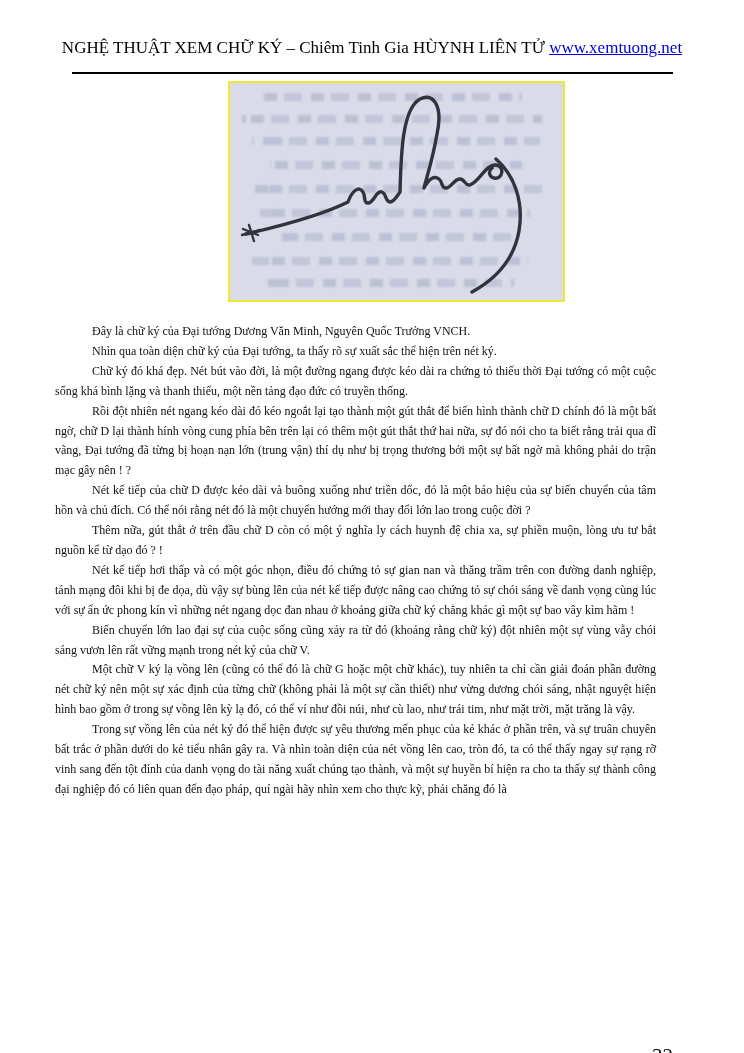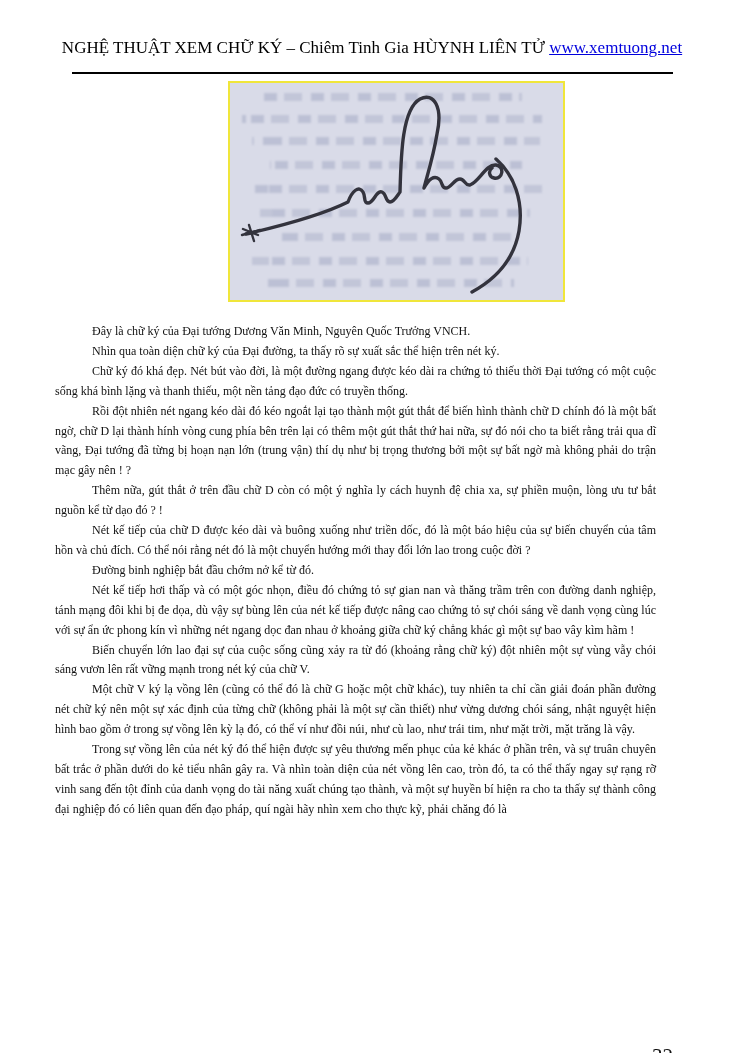--- a/index.html
+++ b/index.html
@@ -107,26 +107,25 @@
 
         <path d="M 266 76
                  C 284 92, 294 118, 289 148
                  C 284 176, 266 196, 242 209"></path>
       </g>
     </svg>
   </div>
 
   <div class="body-text">
     <p>Đây là chữ ký của Đại tướng Dương Văn Minh, Nguyên Quốc Trưởng VNCH.</p>
-    <p>Nhìn qua toàn diện chữ ký của Đại đường, ta thấy rõ sự xuất sắc thể hiện trên nét ký.</p>
+    <p>Nhìn qua toàn diện chữ ký của Đại tướng, ta thấy rõ sự xuất sắc thể hiện trên nét ký.</p>
     <p>Chữ ký đó khá đẹp. Nét bút vào đời, là một đường ngang được kéo dài ra chứng tỏ thiếu thời Đại tướng có một cuộc sống khá bình lặng và thanh thiếu, một nền tảng đạo đức có truyền thống.</p>
     <p>Rồi đột nhiên nét ngang kéo dài đó kéo ngoắt lại tạo thành một gút thắt để biến hình thành chữ D chính đó là một bất ngờ, chữ D lại thành hính vòng cung phía bên trên lại có thêm một gút thắt thứ hai nữa, sự đó nói cho ta biết rằng trải qua dĩ vãng, Đại tướng đã từng bị hoạn nạn lớn (trung vận) thí dụ như bị trọng thương bởi một sự bất ngờ mà không phải do trận mạc gây nên ! ?</p>
+    <p>Nét kế tiếp của chữ D được kéo dài và buông xuống như triền dốc, đó là một báo hiệu của sự biến chuyển của tâm hồn và chủ đích. Có thể nói rằng nét đó là một chuyển hướng mới thay đổi lớn lao trong cuộc đời ?</p>
     <p>Thêm nữa, gút thắt ở trên đầu chữ D còn có một ý nghĩa ly cách huynh đệ chia xa, sự phiền muộn, lòng ưu tư bắt nguồn kể từ dạo đó ? !</p>
-    <p>Nét kế tiếp của chữ D được kéo dài và buông xuống như triền dốc, đó là một báo hiệu của sự biến chuyển của tâm hồn và chủ đích. Có thể nói rằng nét đó là một chuyển hướng mới thay đổi lớn lao trong cuộc đời ?</p>
-    <p>Đường binh nghiệp bắt đầu chớm nở kể từ đó.</p>
     <p>Nét kế tiếp hơi thấp và có một góc nhọn, điều đó chứng tỏ sự gian nan và thăng trầm trên con đường danh nghiệp, tánh mạng đôi khi bị đe dọa, dù vậy sự bùng lên của nét kế tiếp được nâng cao chứng tỏ sự chói sáng về danh vọng cùng lúc với sự ẩn ức phong kín vì những nét ngang dọc đan nhau ở khoảng giữa chữ ký chẳng khác gì một sự bao vây kìm hãm !</p>
     <p>Biến chuyển lớn lao đại sự của cuộc sống cũng xảy ra từ đó (khoảng rằng chữ ký) đột nhiên một sự vùng vẫy chói sáng vươn lên rất vững mạnh trong nét ký của chữ V.</p>
     <p>Một chữ V ký lạ vồng lên (cũng có thể đó là chữ G hoặc một chữ khác), tuy nhiên ta chỉ cần giải đoán phần đường nét chữ ký nên một sự xác định của từng chữ (không phải là một sự cần thiết) như vừng dương chói sáng, nhật nguyệt hiện hình bao gồm ở trong sự vồng lên kỳ lạ đó, có thể ví như đồi núi, như cù lao, như trái tim, như mặt trời, mặt trăng là vậy.</p>
     <p>Trong sự vồng lên của nét ký đó thể hiện được sự yêu thương mến phục của kẻ khác ở phần trên, và sự truân chuyên bất trắc ở phần dưới do kẻ tiểu nhân gây ra. Và nhìn toàn diện của nét vồng lên cao, tròn đó, ta có thể thấy ngay sự rạng rỡ vinh sang đến tột đỉnh của danh vọng do tài năng xuất chúng tạo thành, và một sự  huyền bí hiện ra cho ta thấy sự thành công đại nghiệp đó có liên quan đến đạo pháp, quí ngài hãy nhìn xem cho thực kỹ, phải chăng đó là</p>
   </div>
 
   <div class="page-number">32</div>
 
 </div>
 

